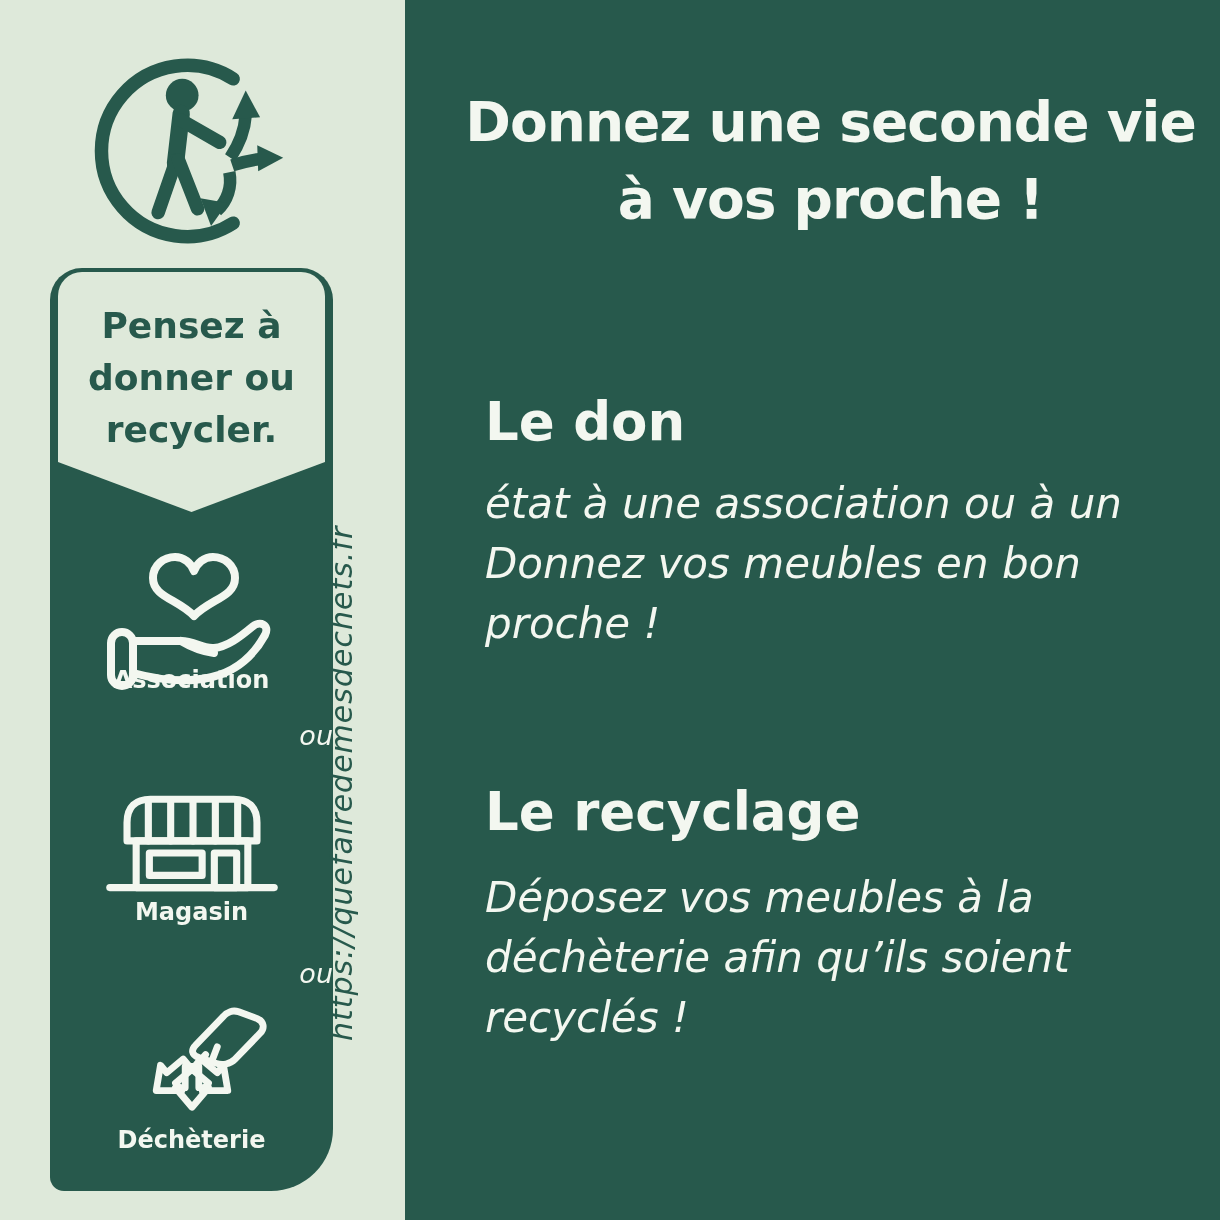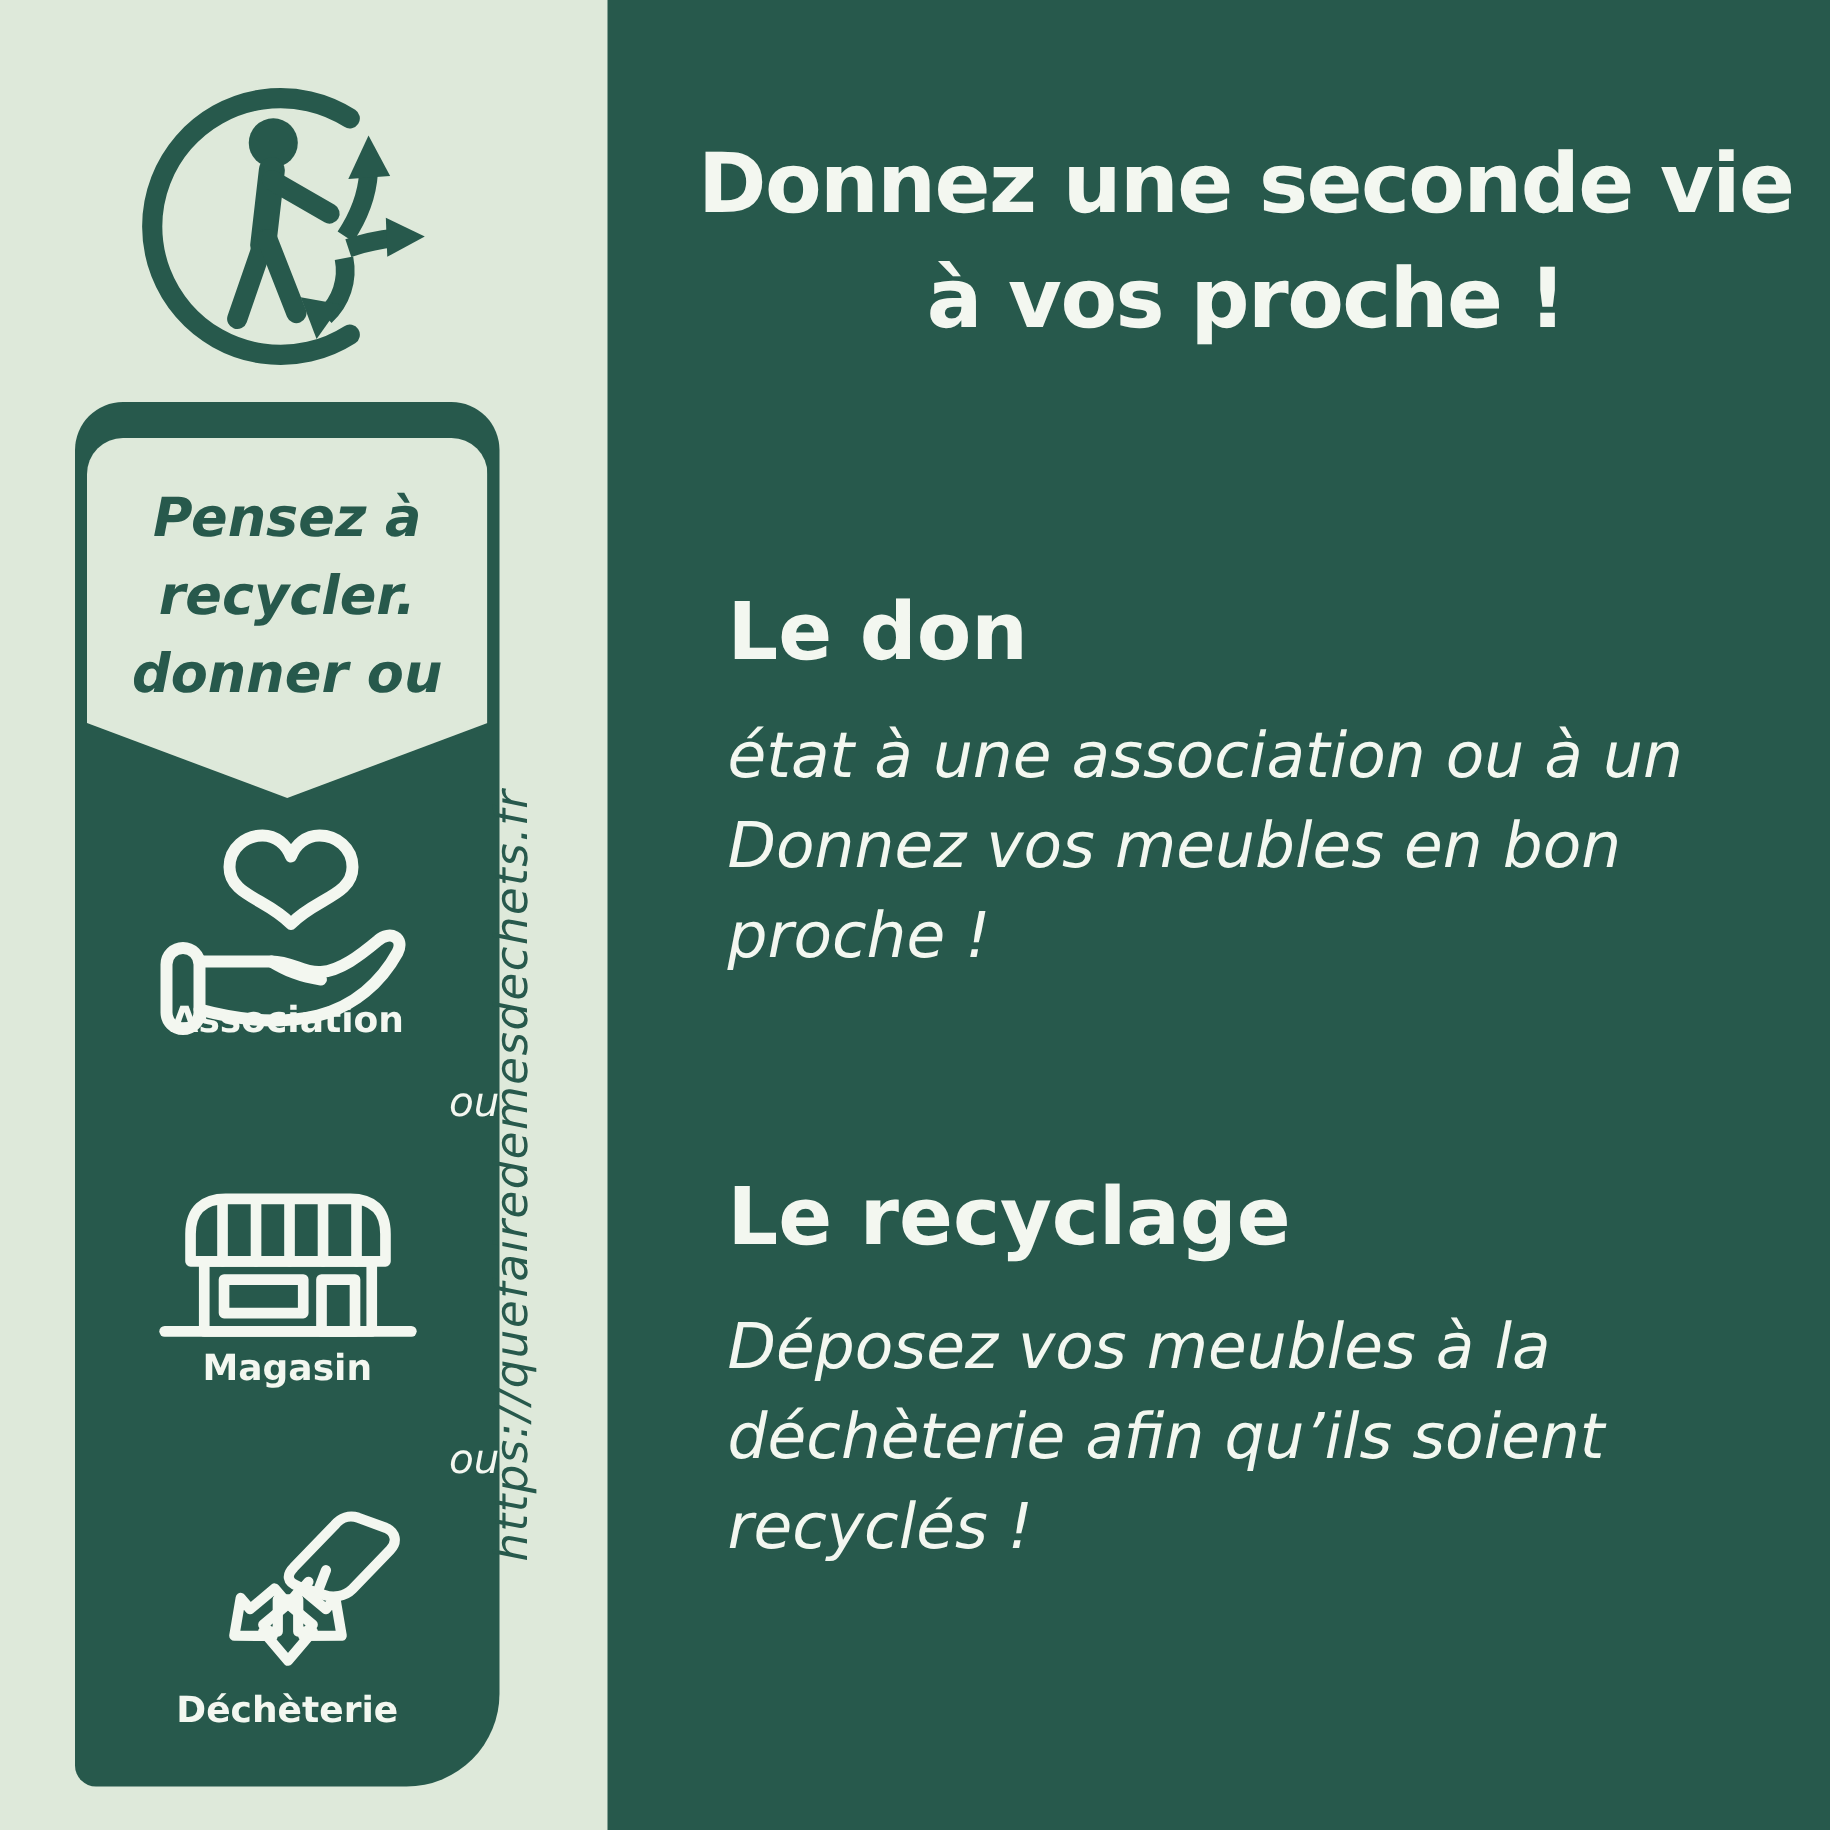--- a/index.html
+++ b/index.html
@@ -45,25 +45,24 @@
   
   .sidebar{position:absolute;left:0;top:0;width:405px;height:1220px;}
   .triman{position:absolute;left:86px;top:48px;width:202px;height:206px;color:var(--accent-dark);}
 
   .panel{
     position:absolute;left:50px;top:268px;width:283px;height:923px;
     background:var(--bg-dark);
     border-radius:32px 32px 62px 14px;
   }
   .banner-inner{
-    position:absolute;left:8px;top:24px;width:267px;height:240px;
+    position:absolute;left:8px;top:4px;width:267px;height:240px;
     background:var(--bg-light);
     border-radius:24px 24px 0 0;
     clip-path:polygon(0 0,100% 0,100% calc(100% - 50px),50% 100%,0 calc(100% - 50px));
-    font-style:italic;
   }
   .banner-text{
     padding-top:28px;text-align:center;
     font-weight:800;font-size:36px;line-height:52px;color:var(--accent-dark);
   }
   .banner-text span{display:block;}
 
   .panel .opt-icon{position:absolute;left:50%;transform:translateX(-50%);color:var(--text-on-dark);}
   #icon-heart-hand{top:272px;width:182px;height:168px;}
   #icon-store{top:514px;width:196px;height:134px;}
@@ -112,22 +111,22 @@
       <polygon points="178,99 205,112 179,126" fill="currentColor"></polygon>
       <path d="M149 127 C152 142 147 157 136 167" fill="none" stroke="currentColor" stroke-width="13"></path>
       <polygon points="147,159 130,183 119,154" fill="currentColor"></polygon>
     </svg>
 
     <div class="panel">
 
       <div class="banner-inner">
         <div class="banner-text">
           <span>Pensez à</span>
+          <span>donner ou</span>
           <span>recycler.</span>
-          <span>donner ou</span>
         </div>
       </div>
 
       <svg id="icon-heart-hand" class="opt-icon" viewBox="0 0 182 168" aria-hidden="true">
         <g fill="none" stroke="currentColor" stroke-width="8" stroke-linecap="round" stroke-linejoin="round">
           <path d="M93 76 C77 59 52 57 52 38 C52 25 63 17 74 17 C83 17 90 23 93 31 C96 23 103 17 112 17 C123 17 134 25 134 38 C134 57 109 59 93 76"></path>
           <rect x="10" y="92" width="22" height="54" rx="11"></rect>
           <path d="M32 101 L80 101 C94 101 101 109 113 108 C126 107 139 97 151 87 C159 80 169 85 164 95 C153 115 135 131 111 137 C86 143 58 140 32 133"></path>
           <path d="M80 101 C90 107 99 111 113 113"></path>
         </g>

